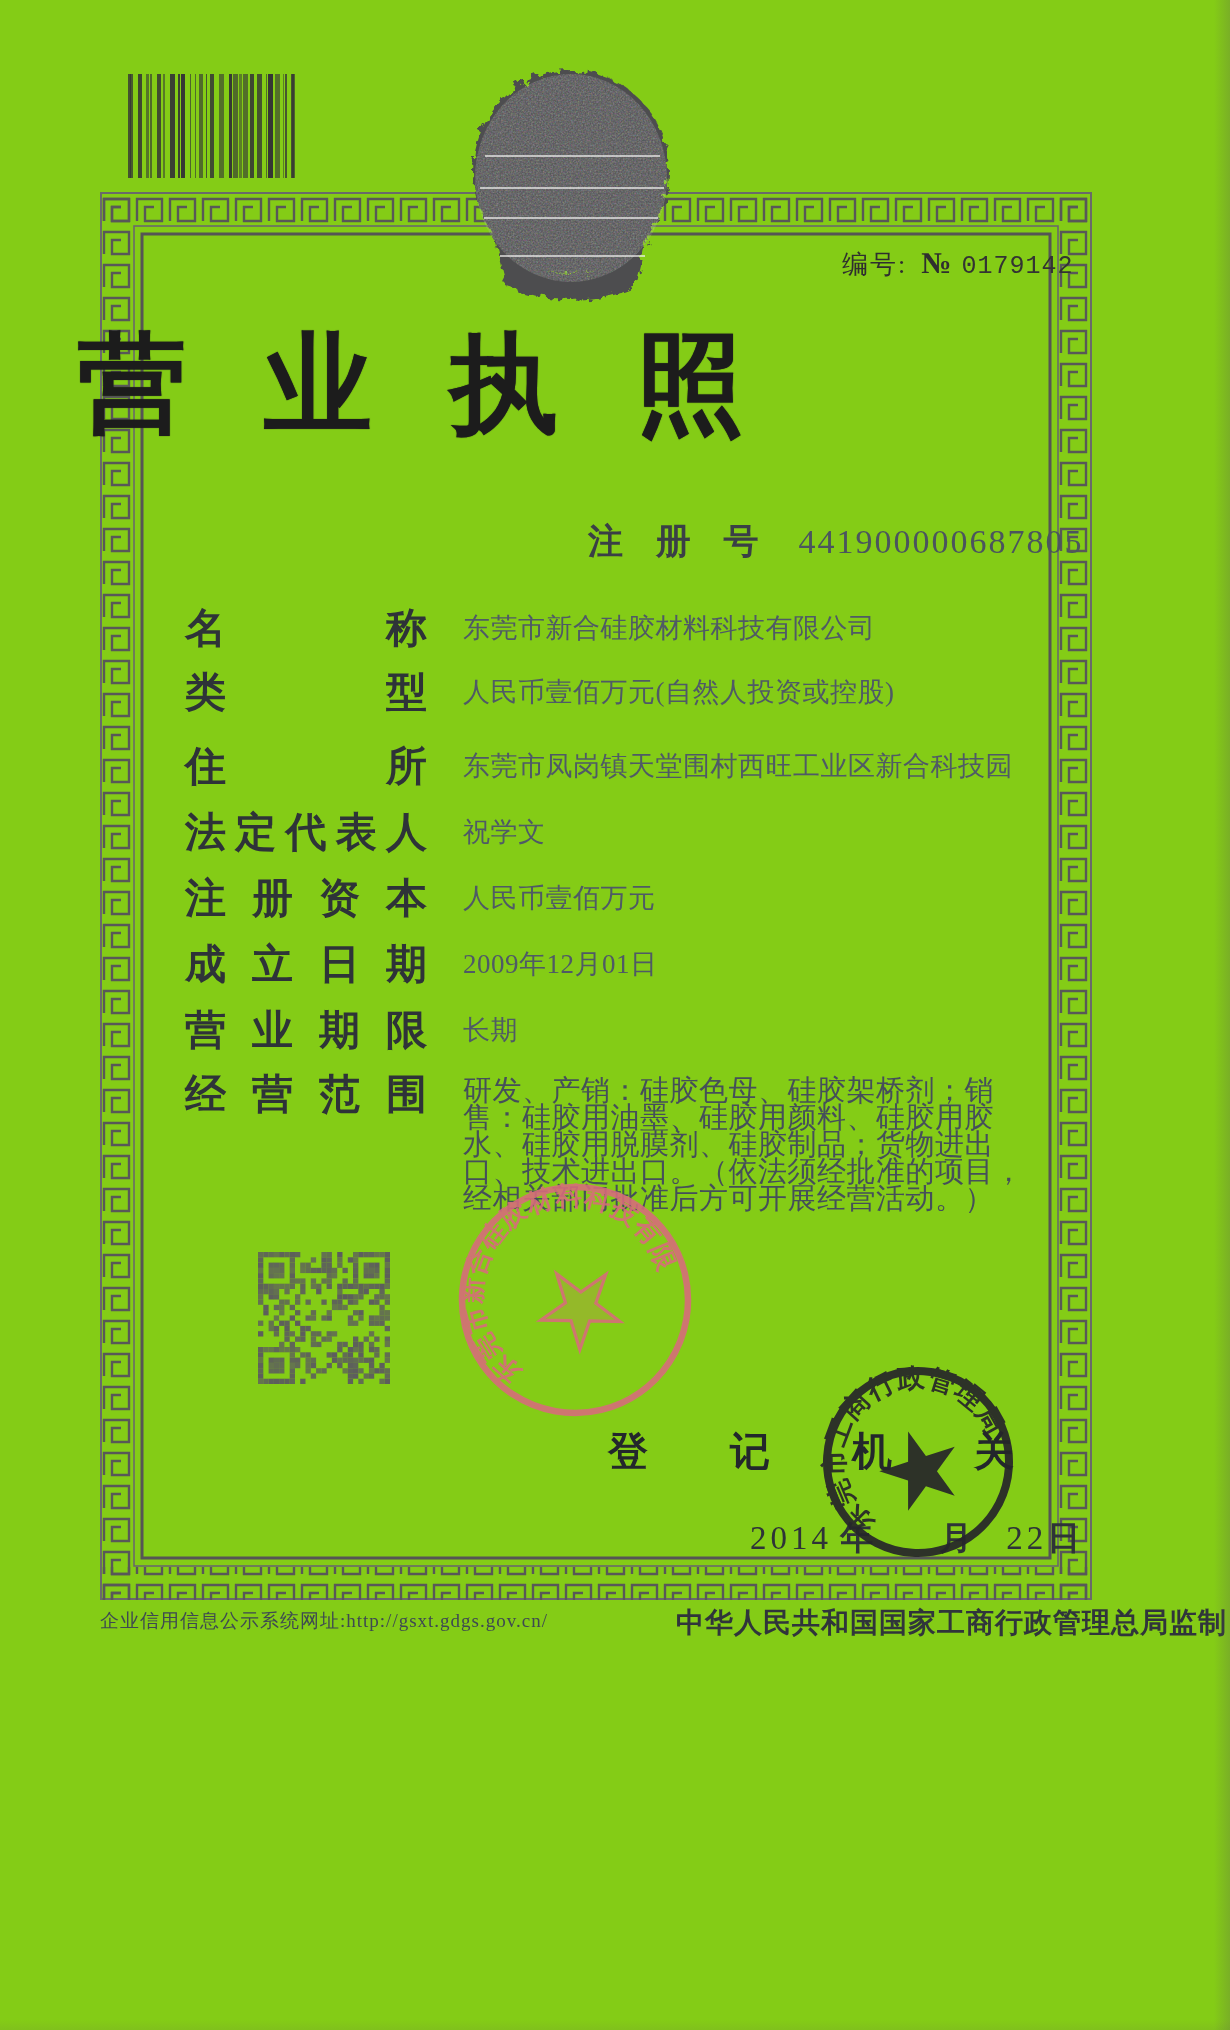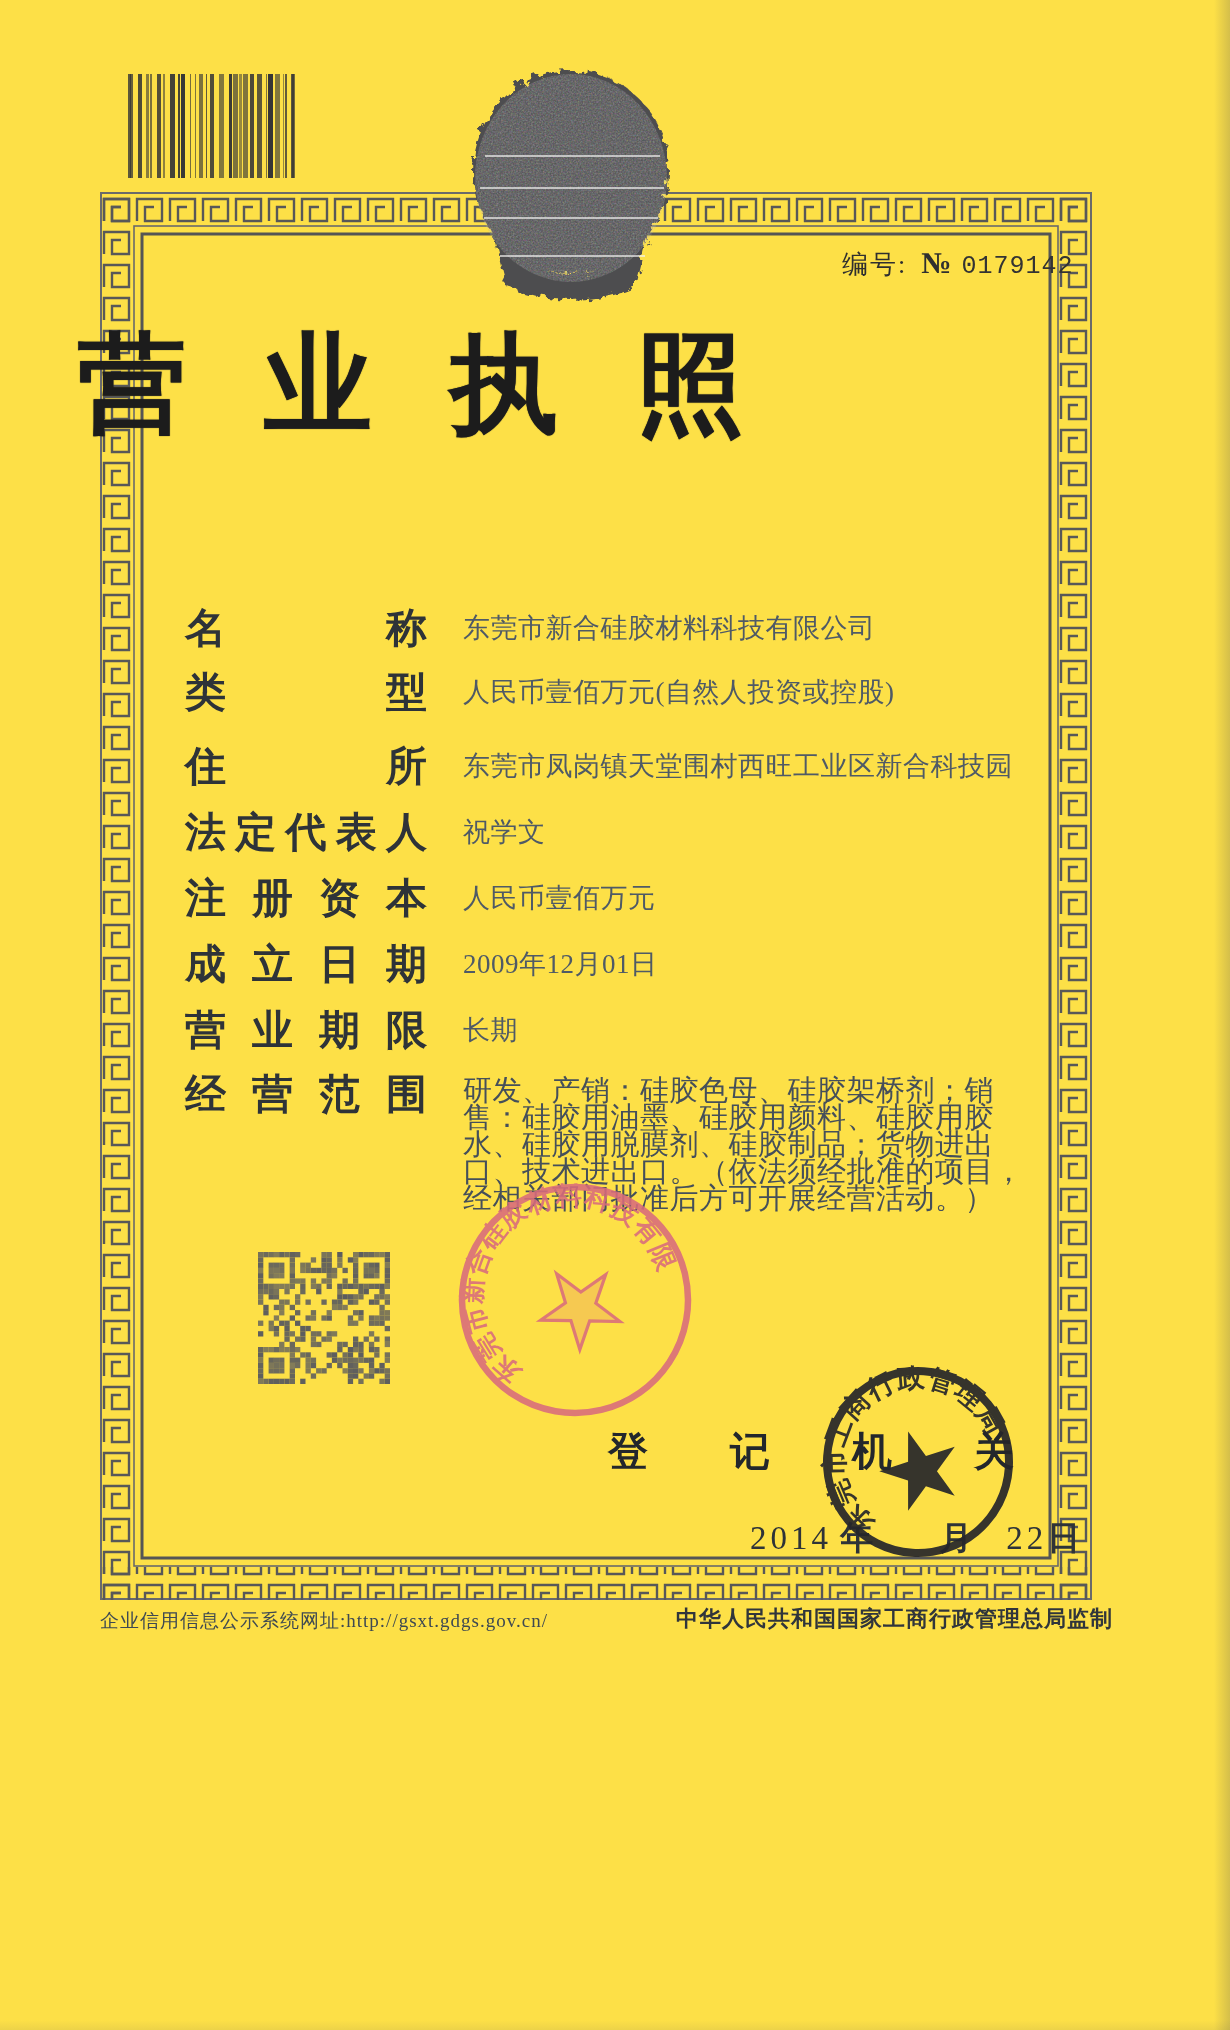--- a/index.html
+++ b/index.html
@@ -1,18 +1,18 @@
 <!DOCTYPE html>
 <html><head>
 <meta charset="utf-8">
 <style>
   html,body{margin:0;padding:0;background:#ffffff;}
   .page{
     position:relative; width:1230px; height:2030px; overflow:hidden;
-    background:#fde047;
+    background:#84cc16;
     font-family:"Liberation Serif", serif;
     color:#2b2b2b;
   }
   .scan-edge-right{position:absolute;top:0;right:0;width:16px;height:100%;
     background:linear-gradient(to left, rgba(90,90,85,.25), rgba(90,90,85,0));}
   .scan-edge-bottom{position:absolute;bottom:0;left:0;width:100%;height:10px;
     background:linear-gradient(to top, rgba(90,90,85,.10), rgba(90,90,85,0));}
   .abs{position:absolute;}
 
   
@@ -43,21 +43,21 @@
   
   .registrar{top:1424px; left:608px; font-size:40px; font-weight:bold; color:#23272c; letter-spacing:36px; white-space:nowrap;}
   .issue-date{top:1516px; left:750px; font-size:33px; color:#2e3338; white-space:nowrap; z-index:3;}
   .issue-date .y{letter-spacing:4px;}
   .issue-date .u{font-weight:bold;}
   .issue-date .gap-m{display:inline-block;width:66px;}
   .issue-date .gap-d{display:inline-block;width:34px;}
 
   
   .footer-left{top:1608px; left:100px; font-size:19px; color:#3e4952; letter-spacing:1px;}
-  .footer-right{top:1604px; left:676px; font-size:22px; font-weight:bold; color:#30353b; letter-spacing:1px;}
+  .footer-right{top:1604px; left:676px; font-size:28px; font-weight:bold; color:#30353b; letter-spacing:1px;}
 
   svg text{font-family:"Liberation Serif", serif;}
 </style>
 </head>
 <body>
 
 <div class="page">
 
   <svg class="abs" style="top:70px;left:128px;" width="170" height="112" id="barcode-svg">
       <rect x="2" y="4" width="3" height="104" fill="#343436" opacity="0.76"></rect>
@@ -134,20 +134,24 @@
         <line x1="60" y1="196" x2="205" y2="196"></line>
     </g>
   </svg>
 
   <div class="abs serial">
     <span>编号:</span><span class="no-sym">№</span><span class="digits">0179142</span>
   </div>
 
   <div class="abs title">营业执照</div>
 
+  <div class="abs regno-row">
+    <span class="regno-label">注 册 号</span>
+    <span class="regno-value">441900000687805</span>
+  </div>
 
   <div id="fields">
       <div class="field-row" style="top: 604px;">
       <div class="field-label">
           <span>名</span>
           <span>称</span>
         </div>
       <div class="field-value">东莞市新合硅胶材料科技有限公司</div>
     </div>
       <div class="field-row" style="top: 668px;">

